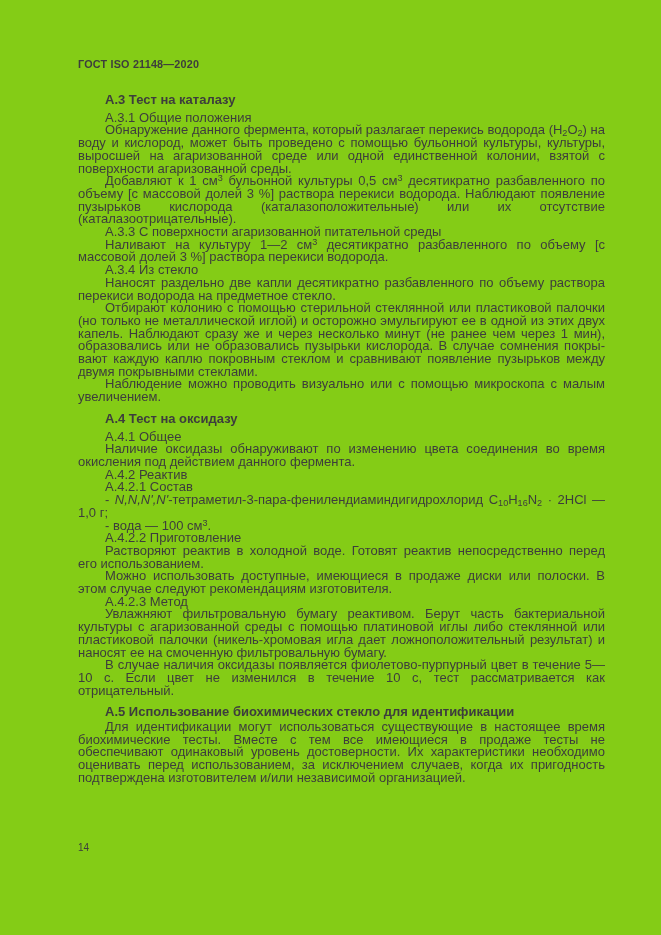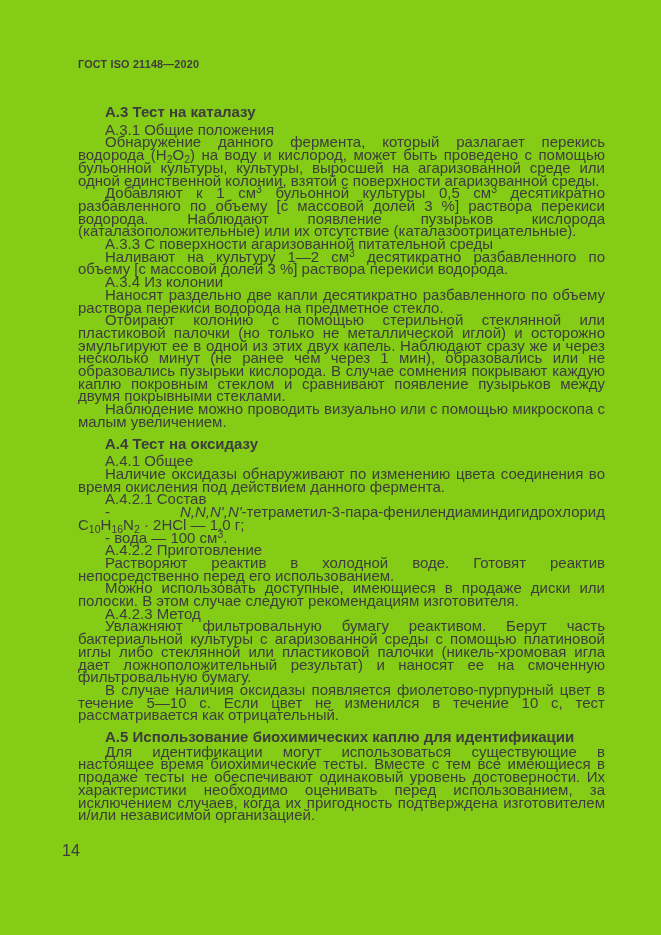--- a/index.html
+++ b/index.html
@@ -25,23 +25,23 @@
     left: 78px;
     top: 58px;
     font-size: 10.8px;
     font-weight: bold;
     letter-spacing: 0.2px;
     white-space: nowrap;
   }
   .content {
     position: absolute;
     left: 78px;
-    top: 106px;
+    top: 94px;
     width: 527px;
-    font-size: 15px;
+    font-size: 13px;
     line-height: 12.7px;
   }
   .content p {
     margin: 0;
     text-indent: 27px;
   }
   .content p.para {
     text-align: justify;
   }
   .content p.section {
@@ -61,52 +61,53 @@
     margin-top: 5px;
   }
   .content sub, .content sup {
     font-size: 0.7em;
     line-height: 0;
   }
   .content sub { vertical-align: -0.25em; }
   .content sup { vertical-align: 0.45em; }
   .page-number {
     position: absolute;
-    left: 62px;
+    left: 78px;
     top: 842px;
-    font-size: 16px;
+    font-size: 10px;
   }
 </style>
 </head>
 <body>
 
 <div class="page">
   <div class="doc-header">ГОСТ ISO 21148—2020</div>
 
   <div class="content">
       <p class="section"><span>А.3 Тест на каталазу</span></p>
       <p class="subsection"><span>А.3.1 Общие положения</span></p>
       <p class="para"><span>Обнаружение данного фермента, который разлагает перекись водорода (H</span><sub>2</sub><span>O</span><sub>2</sub><span>) на воду и кислород, может быть проведено с помощью бульонной культуры, культуры, выросшей на агаризованной среде или одной един­ственной колонии, взятой с поверхности агаризованной среды.</span></p>
       <p class="para"><span>Добавляют к 1 см</span><sup>3</sup><span> бульонной культуры 0,5 см</span><sup>3</sup><span> десятикратно разбавленного по объему [с массовой долей 3 %] раствора перекиси водорода. Наблюдают появление пузырьков кислорода (каталазоположительные) или их отсутствие (каталазоотрицательные).</span></p>
       <p class="subsection"><span>А.3.3 С поверхности агаризованной питательной среды</span></p>
       <p class="para"><span>Наливают на культуру 1—2 см</span><sup>3</sup><span> десятикратно разбавленного по объему [с массовой долей 3 %] раствора перекиси водорода.</span></p>
-      <p class="subsection"><span>А.3.4 Из колонии</span></p>
+      <p class="subsection"><span>А.3.4 Из стекло</span></p>
       <p class="para"><span>Наносят раздельно две капли десятикратно разбавленного по объему раствора перекиси водорода на пред­метное стекло.</span></p>
       <p class="para"><span>Отбирают колонию с помощью стерильной стеклянной или пластиковой палочки (но только не металличе­ской иглой) и осторожно эмульгируют ее в одной из этих двух капель. Наблюдают сразу же и через несколько минут (не ранее чем через 1 мин), образовались или не образовались пузырьки кислорода. В случае сомнения покры­вают каждую каплю покровным стеклом и сравнивают появление пузырьков между двумя покрывными стеклами.</span></p>
       <p class="para"><span>Наблюдение можно проводить визуально или с помощью микроскопа с малым увеличением.</span></p>
       <p class="section"><span>А.4 Тест на оксидазу</span></p>
       <p class="subsection"><span>А.4.1 Общее</span></p>
       <p class="para"><span>Наличие оксидазы обнаруживают по изменению цвета соединения во время окисления под действием дан­ного фермента.</span></p>
+      <p class="subsection"><span>А.4.2 Реактив</span></p>
       <p class="para"><span>А.4.2.1 Состав</span></p>
       <p class="para"><span>- </span><i>N,N,N',N'</i><span>-тетраметил-3-пара-фенилендиаминдигидрохлорид C</span><sub>10</sub><span>H</span><sub>16</sub><span>N</span><sub>2</sub><span> · 2HCl — 1,0 г;</span></p>
       <p class="para"><span>- вода — 100 см</span><sup>3</sup><span>.</span></p>
       <p class="para"><span>А.4.2.2 Приготовление</span></p>
       <p class="para"><span>Растворяют реактив в холодной воде. Готовят реактив непосредственно перед его использованием.</span></p>
       <p class="para"><span>Можно использовать доступные, имеющиеся в продаже диски или полоски. В этом случае следуют рекомен­дациям изготовителя.</span></p>
       <p class="para"><span>А.4.2.3 Метод</span></p>
       <p class="para"><span>Увлажняют фильтровальную бумагу реактивом. Берут часть бактериальной культуры с агаризованной среды с помощью платиновой иглы либо стеклянной или пластиковой палочки (никель-хромовая игла дает ложноположи­тельный результат) и наносят ее на смоченную фильтровальную бумагу.</span></p>
       <p class="para"><span>В случае наличия оксидазы появляется фиолетово-пурпурный цвет в течение 5—10 с. Если цвет не изменил­ся в течение 10 с, тест рассматривается как отрицательный.</span></p>
-      <p class="section"><span>А.5 Использование биохимических каплю для идентификации</span></p>
+      <p class="section"><span>А.5 Использование биохимических стекло для идентификации</span></p>
       <p class="para"><span>Для идентификации могут использоваться существующие в настоящее время биохимические тесты. Вместе с тем все имеющиеся в продаже тесты не обеспечивают одинаковый уровень достоверности. Их характеристики необходимо оценивать перед использованием, за исключением случаев, когда их пригодность подтверждена из­готовителем и/или независимой организацией.</span></p>
     </div>
 
   <div class="page-number">14</div>
 </div>
 
 </body></html>

